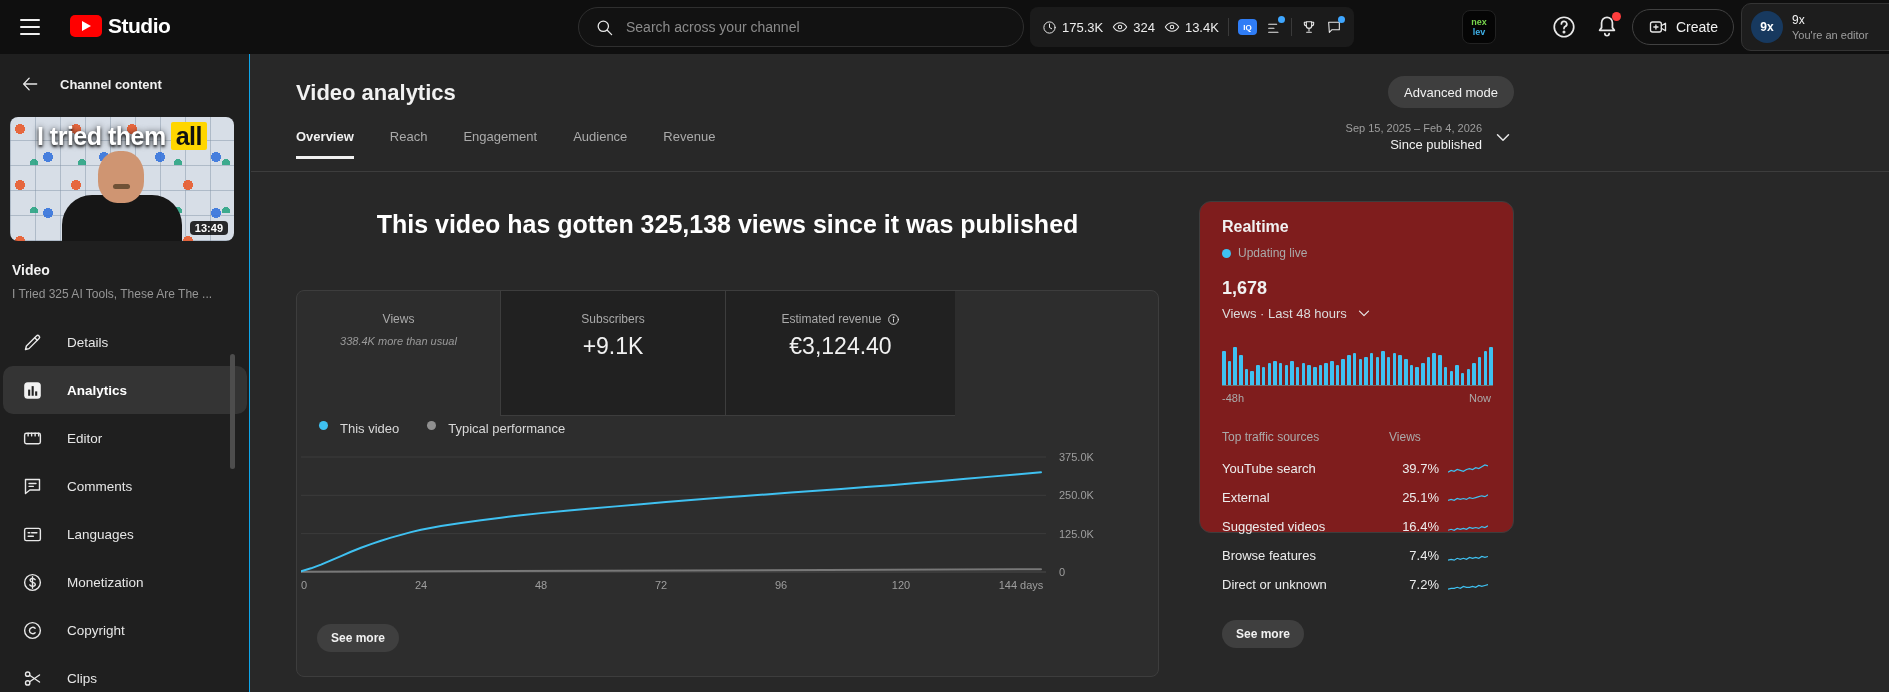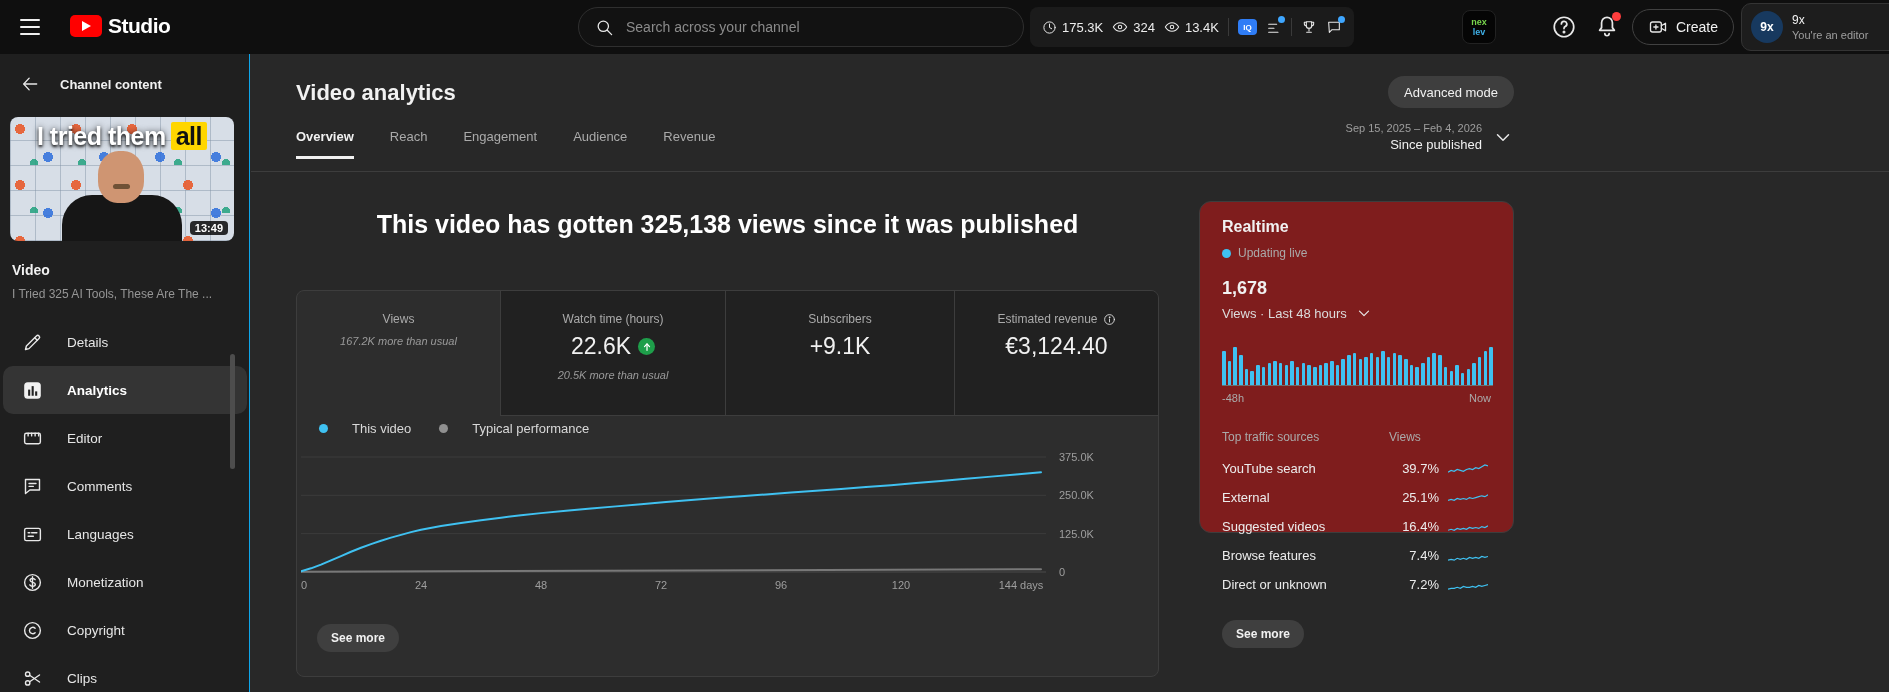--- a/index.html
+++ b/index.html
@@ -81,21 +81,21 @@
   .panel { position:absolute; left:45px; top:236px; width:863px; height:387px; border:1px solid #3d3d3d; border-radius:8px; background:#2d2d2d; overflow:hidden; }
   .cards { display:grid; grid-template-columns:204px 225px 229px 203px; height:125px; }
   .card { border-right:1px solid #3d3d3d; background:#212121; border-bottom:1px solid #3d3d3d; text-align:center; cursor:pointer; }
   .card:last-child { border-right:none; }
   .card.selected { background:transparent; border-bottom:none; }
   .card-label { margin-top:21px; color:#aaaaaa; font-size:12px; display:flex; align-items:center; justify-content:center; gap:5px; }
   .card-value { margin-top:7px; color:#f1f1f1; font-size:23px; font-weight:400; display:flex; align-items:center; justify-content:center; gap:7px; }
   .uparrow { width:17px; height:17px; border-radius:50%; background:var(--green,#1e9e4a); color:#fff; display:flex; align-items:center; justify-content:center; }
   .card-note { margin-top:9px; color:#9a9a9a; font-size:11px; font-style:italic; }
   .legend { position:absolute; left:22px; top:130px; display:flex; align-items:center; gap:28px; }
-  .legend-item { display:flex; align-items:center; gap:24px; color:#d9d9d9; font-size:13px; cursor:default; }
+  .legend-item { display:flex; gap:12px; color:#d9d9d9; font-size:13px; cursor:default; }
   .legend-dot { width:9px; height:9px; border-radius:50%; }
   #main-chart { position:absolute; left:4px; top:150px; }
   .see-more { position:absolute; left:20px; top:333px; height:28px; background:#3f3f3f; border:none; border-radius:15px; color:#f1f1f1; font-size:12px; font-weight:600; padding:0 14px; cursor:pointer; font-family:inherit; }
 
   
   .realtime { position:absolute; left:948px; top:147px; width:315px; height:332px; border:1px solid #3d3d3d; border-radius:12px; background:#7f1d1d; }
   .rt-title { position:absolute; left:22px; top:16px; color:#f1f1f1; font-size:16px; font-weight:700; }
   .rt-live { position:absolute; left:22px; top:44px; display:flex; align-items:center; gap:7px; color:#aaaaaa; font-size:12px; }
   .live-dot { width:9px; height:9px; border-radius:50%; background:var(--accent-blue,#3fc1f1); }
   .rt-count { position:absolute; left:22px; top:76px; color:#f1f1f1; font-size:18px; font-weight:700; }
@@ -325,34 +325,21 @@
       <div class="tab">Audience</div>
       <div class="tab">Revenue</div>
     </div>
     <div class="tabline"></div>
     <div class="headline">This video has gotten 325,138 views since it was published</div>
 
     <section class="panel">
       <div class="cards">
         <div class="card selected">
           <div class="card-label">Views</div>
-          <div class="card-note">167.2K more than usual</div>
-        </div>
-        <div class="card">
-          <div class="card-label">Watch time (hours)</div>
-          <div class="card-value">
-            <span>22.6K</span>
-            <span class="uparrow">
-                <svg width="10" height="10" viewBox="0 0 24 24" stroke="#fff" stroke-width="3" fill="none" stroke-linecap="round">
-                  <line x1="12" y1="20" x2="12" y2="5"></line>
-                  <polyline points="6 11 12 4.5 18 11"></polyline>
-                </svg>
-              </span>
-          </div>
-          <div class="card-note">20.5K more than usual</div>
+          <div class="card-note">338.4K more than usual</div>
         </div>
         <div class="card">
           <div class="card-label">Subscribers</div>
           <div class="card-value">
               <span>+9.1K</span>
             </div>
         </div>
         <div class="card">
           <div class="card-label">
             <span>Estimated revenue</span>

